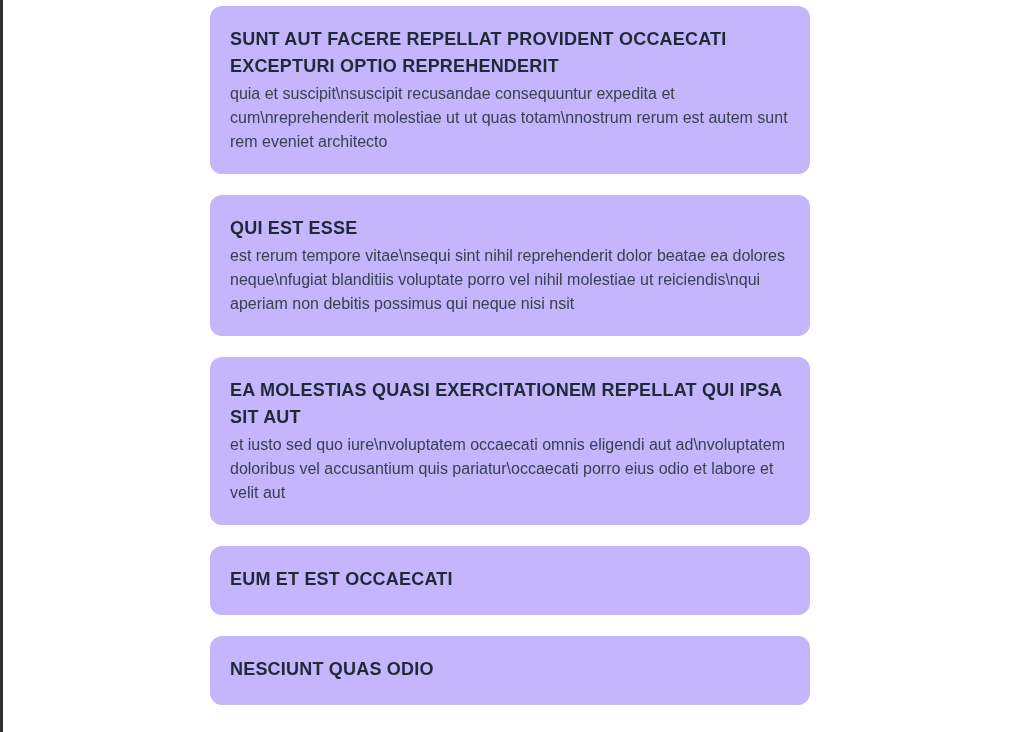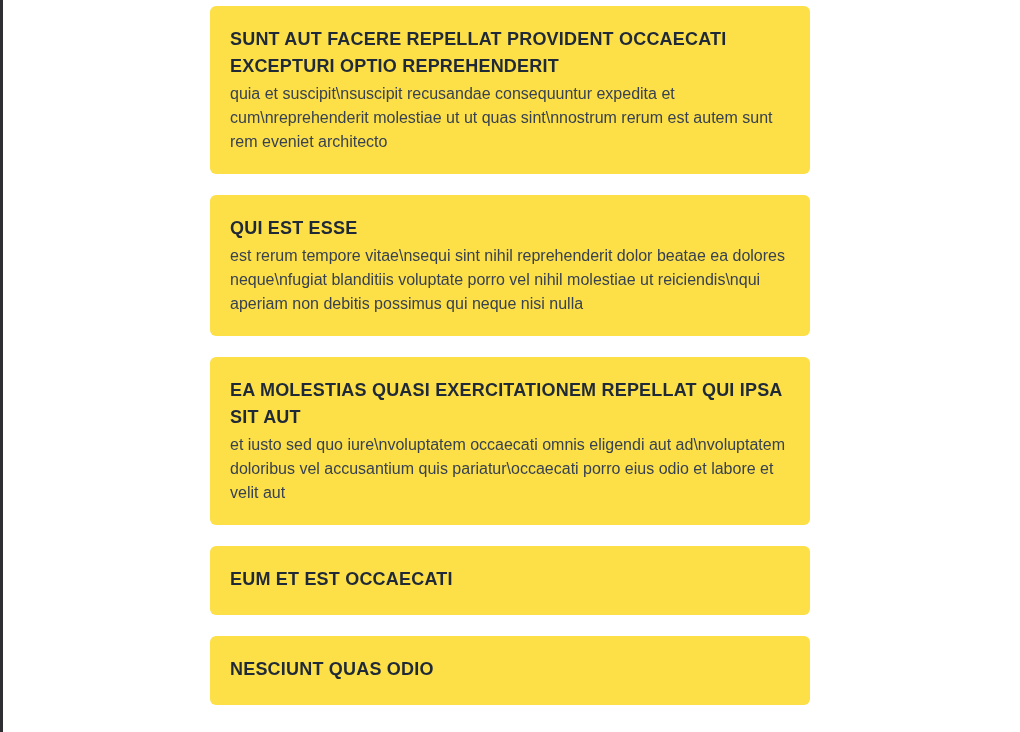--- a/index.html
+++ b/index.html
@@ -21,22 +21,22 @@
     background: #2e2e33;
   }
 
   .posts-feed {
     width: 600px;
     margin: 0 auto;
     padding-top: 6px;
   }
 
   .post-card {
-    background: #fde047;
-    border-radius: 6px;
+    background: #c4b5fd;
+    border-radius: 12px;
     padding: 20px;
     margin-bottom: 21px;
   }
 
   .post-title {
     font-size: 18px;
     line-height: 27px;
     font-weight: 600;
     color: #1f2937;
     text-transform: uppercase;
@@ -53,26 +53,26 @@
 </style>
 </head>
 <body>
 
 <div class="window-left-border"></div>
 
 <main class="posts-feed">
 
   <article class="post-card">
     <h2 class="post-title">SUNT AUT FACERE REPELLAT PROVIDENT OCCAECATI EXCEPTURI OPTIO REPREHENDERIT</h2>
-    <p class="post-body">quia et suscipit\nsuscipit recusandae consequuntur expedita et cum\nreprehenderit molestiae ut ut quas sint\nnostrum rerum est autem sunt rem eveniet architecto</p>
+    <p class="post-body">quia et suscipit\nsuscipit recusandae consequuntur expedita et cum\nreprehenderit molestiae ut ut quas totam\nnostrum rerum est autem sunt rem eveniet architecto</p>
   </article>
 
   <article class="post-card">
     <h2 class="post-title">QUI EST ESSE</h2>
-    <p class="post-body">est rerum tempore vitae\nsequi sint nihil reprehenderit dolor beatae ea dolores neque\nfugiat blanditiis voluptate porro vel nihil molestiae ut reiciendis\nqui aperiam non debitis possimus qui neque nisi nulla</p>
+    <p class="post-body">est rerum tempore vitae\nsequi sint nihil reprehenderit dolor beatae ea dolores neque\nfugiat blanditiis voluptate porro vel nihil molestiae ut reiciendis\nqui aperiam non debitis possimus qui neque nisi nsit</p>
   </article>
 
   <article class="post-card">
     <h2 class="post-title">EA MOLESTIAS QUASI EXERCITATIONEM REPELLAT QUI IPSA SIT AUT</h2>
     <p class="post-body">et iusto sed quo iure\nvoluptatem occaecati omnis eligendi aut ad\nvoluptatem doloribus vel accusantium quis pariatur\occaecati porro eius odio et labore et velit aut</p>
   </article>
 
   <article class="post-card">
     <h2 class="post-title">EUM ET EST OCCAECATI</h2>
   </article>

